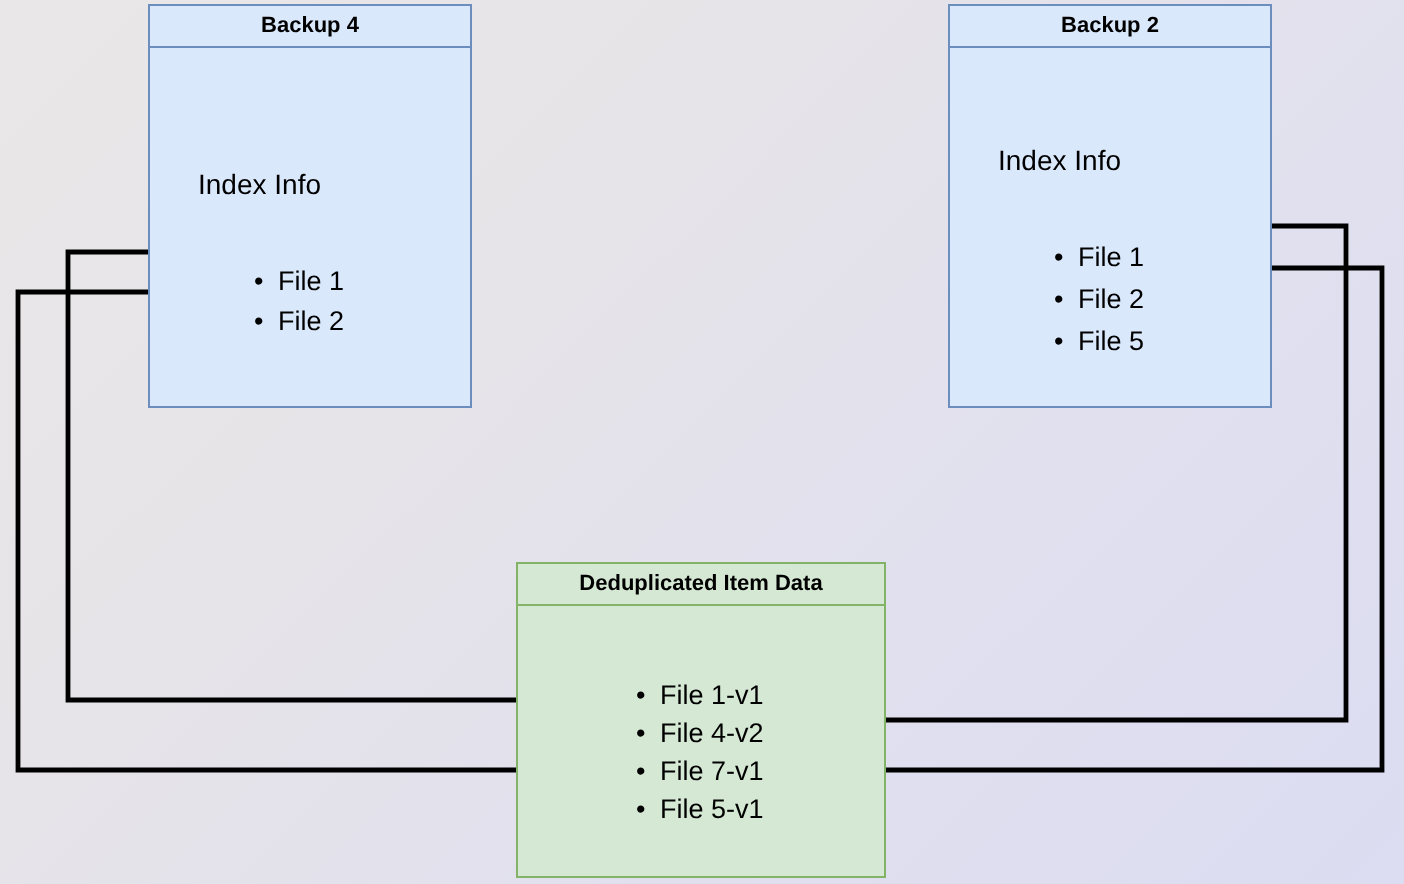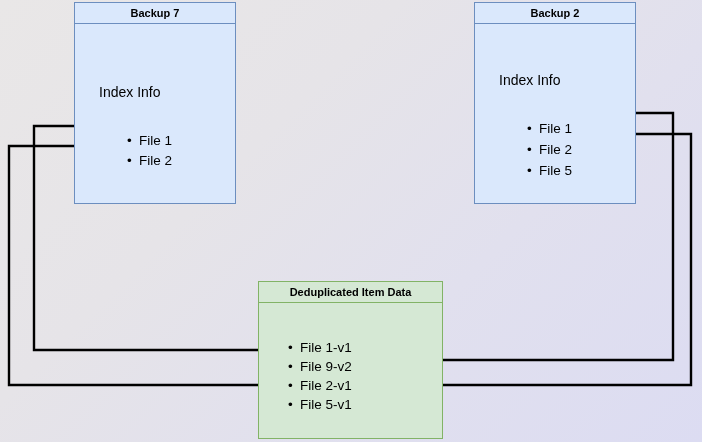--- a/index.html
+++ b/index.html
@@ -110,21 +110,21 @@
     <path d="M 120 126 L 34 126 L 34 350 L 296 350" fill="none" stroke="#000000" stroke-width="2.4" stroke-linejoin="miter" marker-end="url(#arrow-right)"></path>
 
     <path d="M 120 146 L 9 146 L 9 385 L 296 385" fill="none" stroke="#000000" stroke-width="2.4" stroke-linejoin="miter" marker-end="url(#arrow-right)"></path>
 
     <path d="M 601 113 L 673 113 L 673 360 L 400 360" fill="none" stroke="#000000" stroke-width="2.4" stroke-linejoin="miter" marker-end="url(#arrow-left)"></path>
 
     <path d="M 601 134 L 691 134 L 691 385 L 400 385" fill="none" stroke="#000000" stroke-width="2.4" stroke-linejoin="miter" marker-end="url(#arrow-left)"></path>
   </svg>
 
   <div class="node blue" style="left:74px; top:2px; width:162px; height:202px;">
-    <div class="node-header">Backup 7</div>
+    <div class="node-header">Backup 4</div>
     <div class="node-body" style="height:180px;">
       <div class="index-label" style="left:24px; top:60px;">Index Info</div>
       <ul class="file-list" id="list-b1" style="left:52px; top:107px;">
         <li>File 1</li>
         <li>File 2</li>
       </ul>
     </div>
   </div>
 
   <div class="node blue" style="left:474px; top:2px; width:162px; height:202px;">
@@ -135,22 +135,22 @@
         <li>File 1</li>
         <li>File 2</li>
         <li>File 5</li>
       </ul>
     </div>
   </div>
 
   <div class="node green" style="left:258px; top:281px; width:185px; height:116px;">
     <div class="node-header">Deduplicated Item Data</div>
     <div class="node-body" style="height:136px;">
-      <ul class="file-list" id="list-dd" style="left:29px; top:35px;">
+      <ul class="file-list" id="list-dd" style="left:59px; top:35px;">
         <li>File 1-v1</li>
-        <li>File 9-v2</li>
-        <li>File 2-v1</li>
+        <li>File 4-v2</li>
+        <li>File 7-v1</li>
         <li>File 5-v1</li>
       </ul>
     </div>
   </div>
 
 </div>
 
 </body></html>

